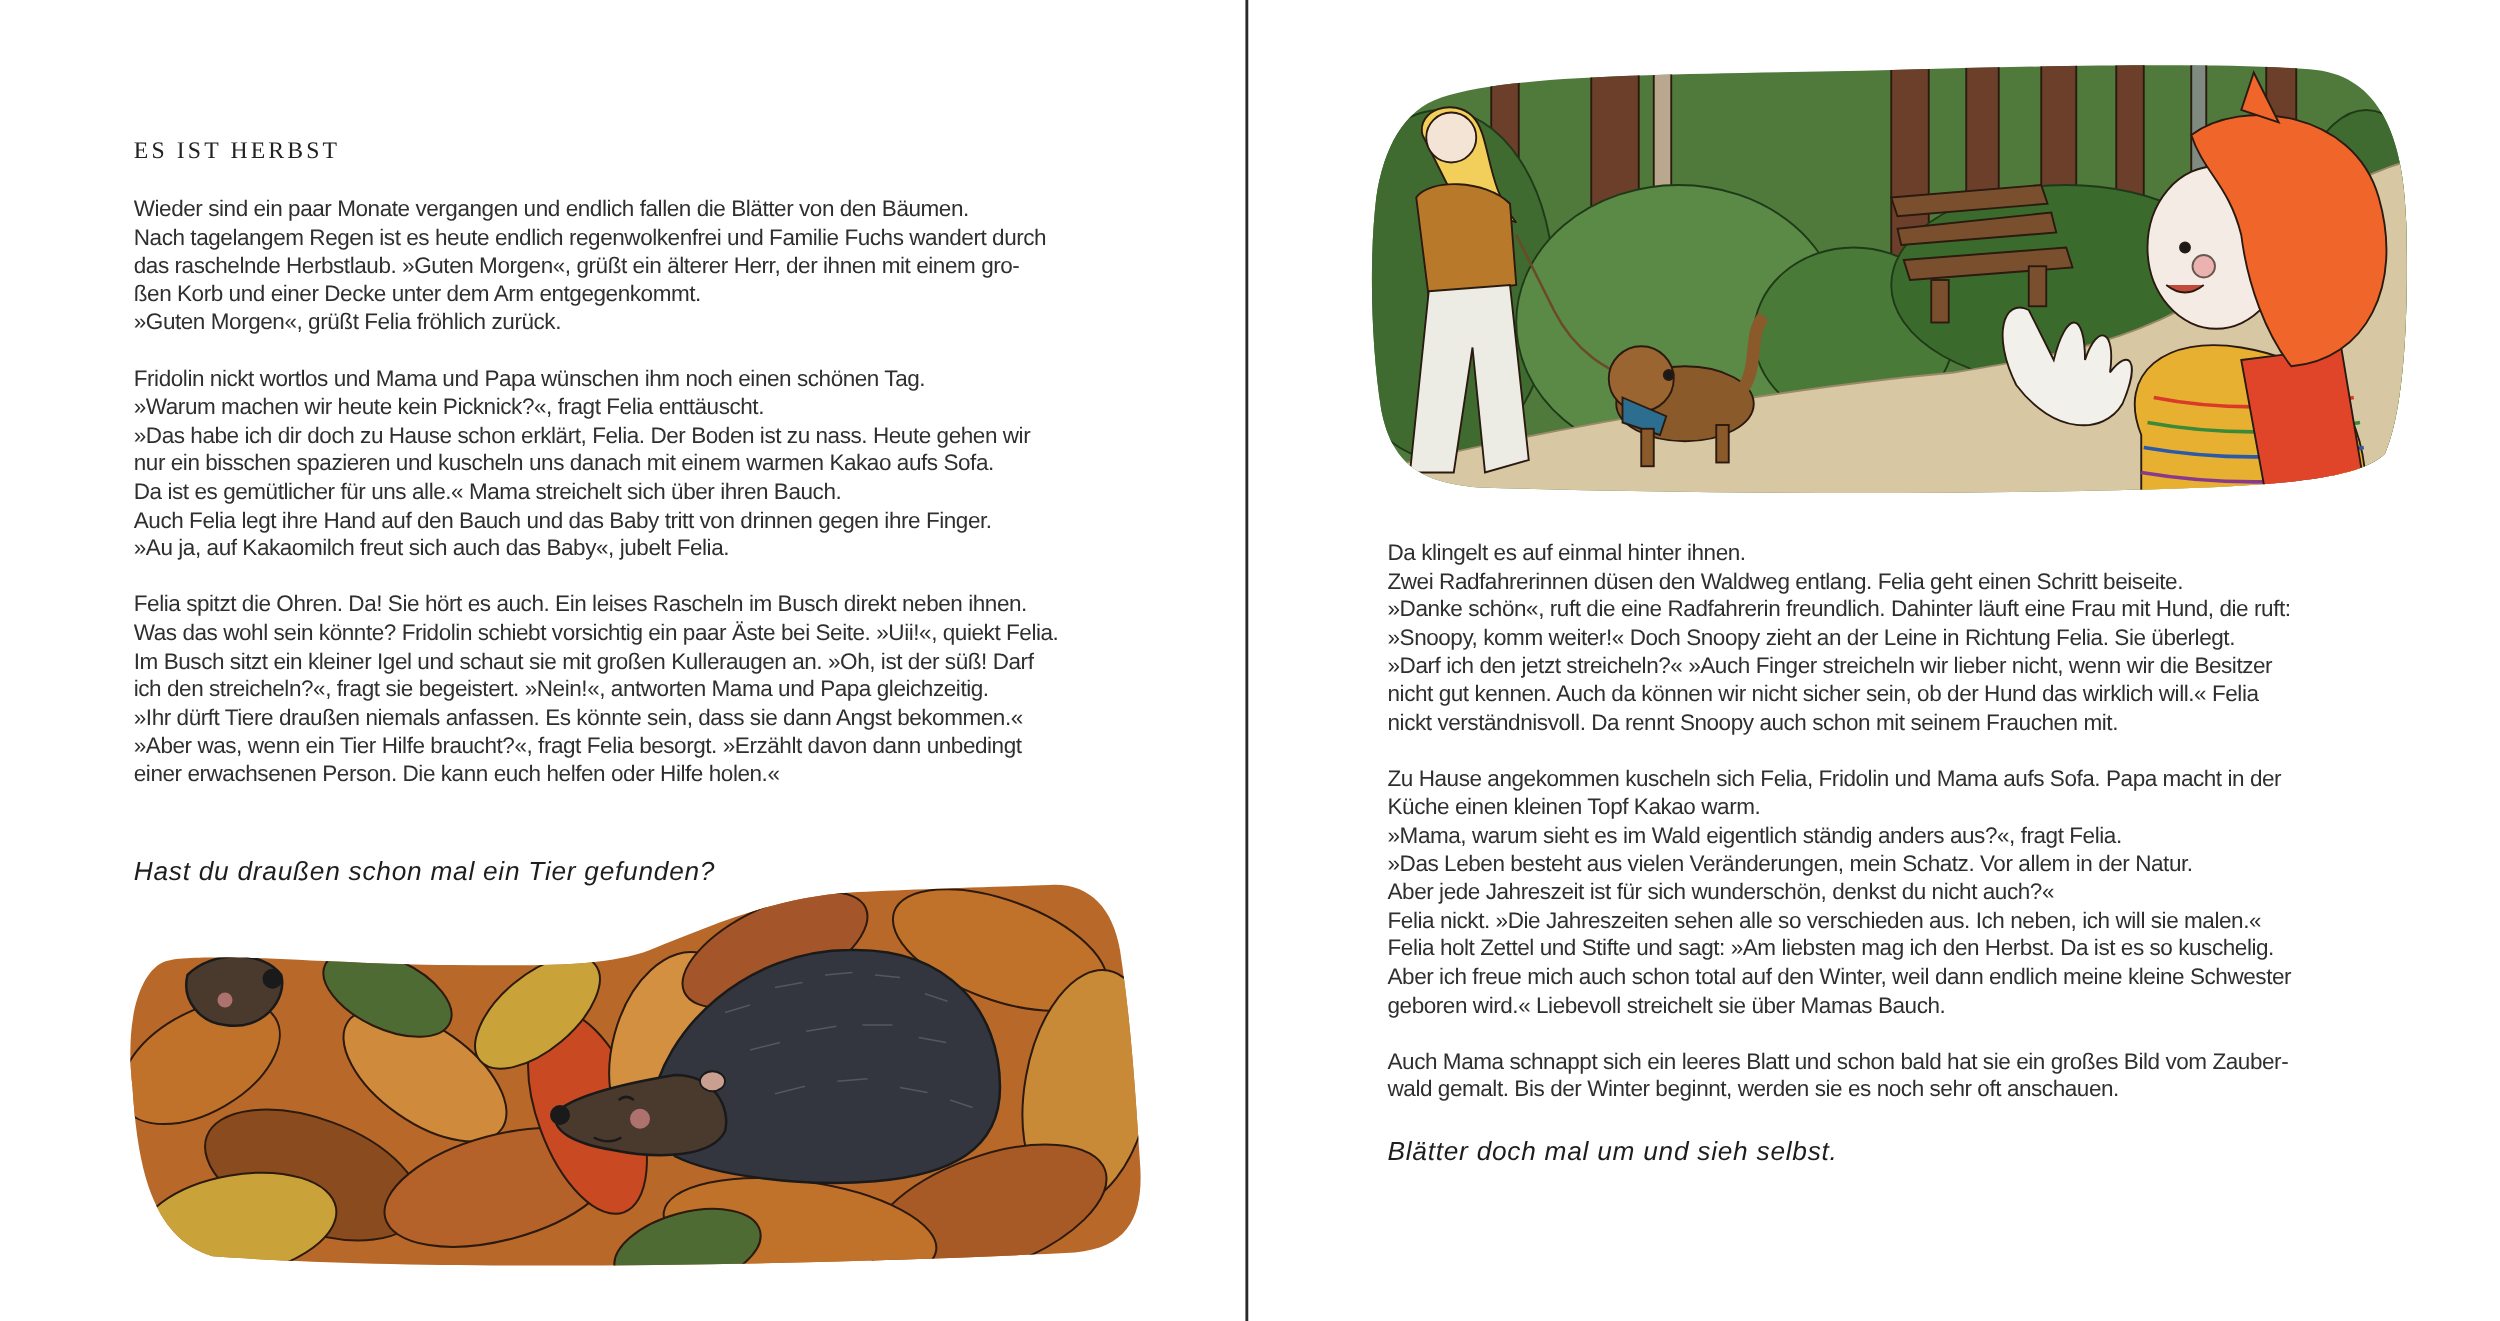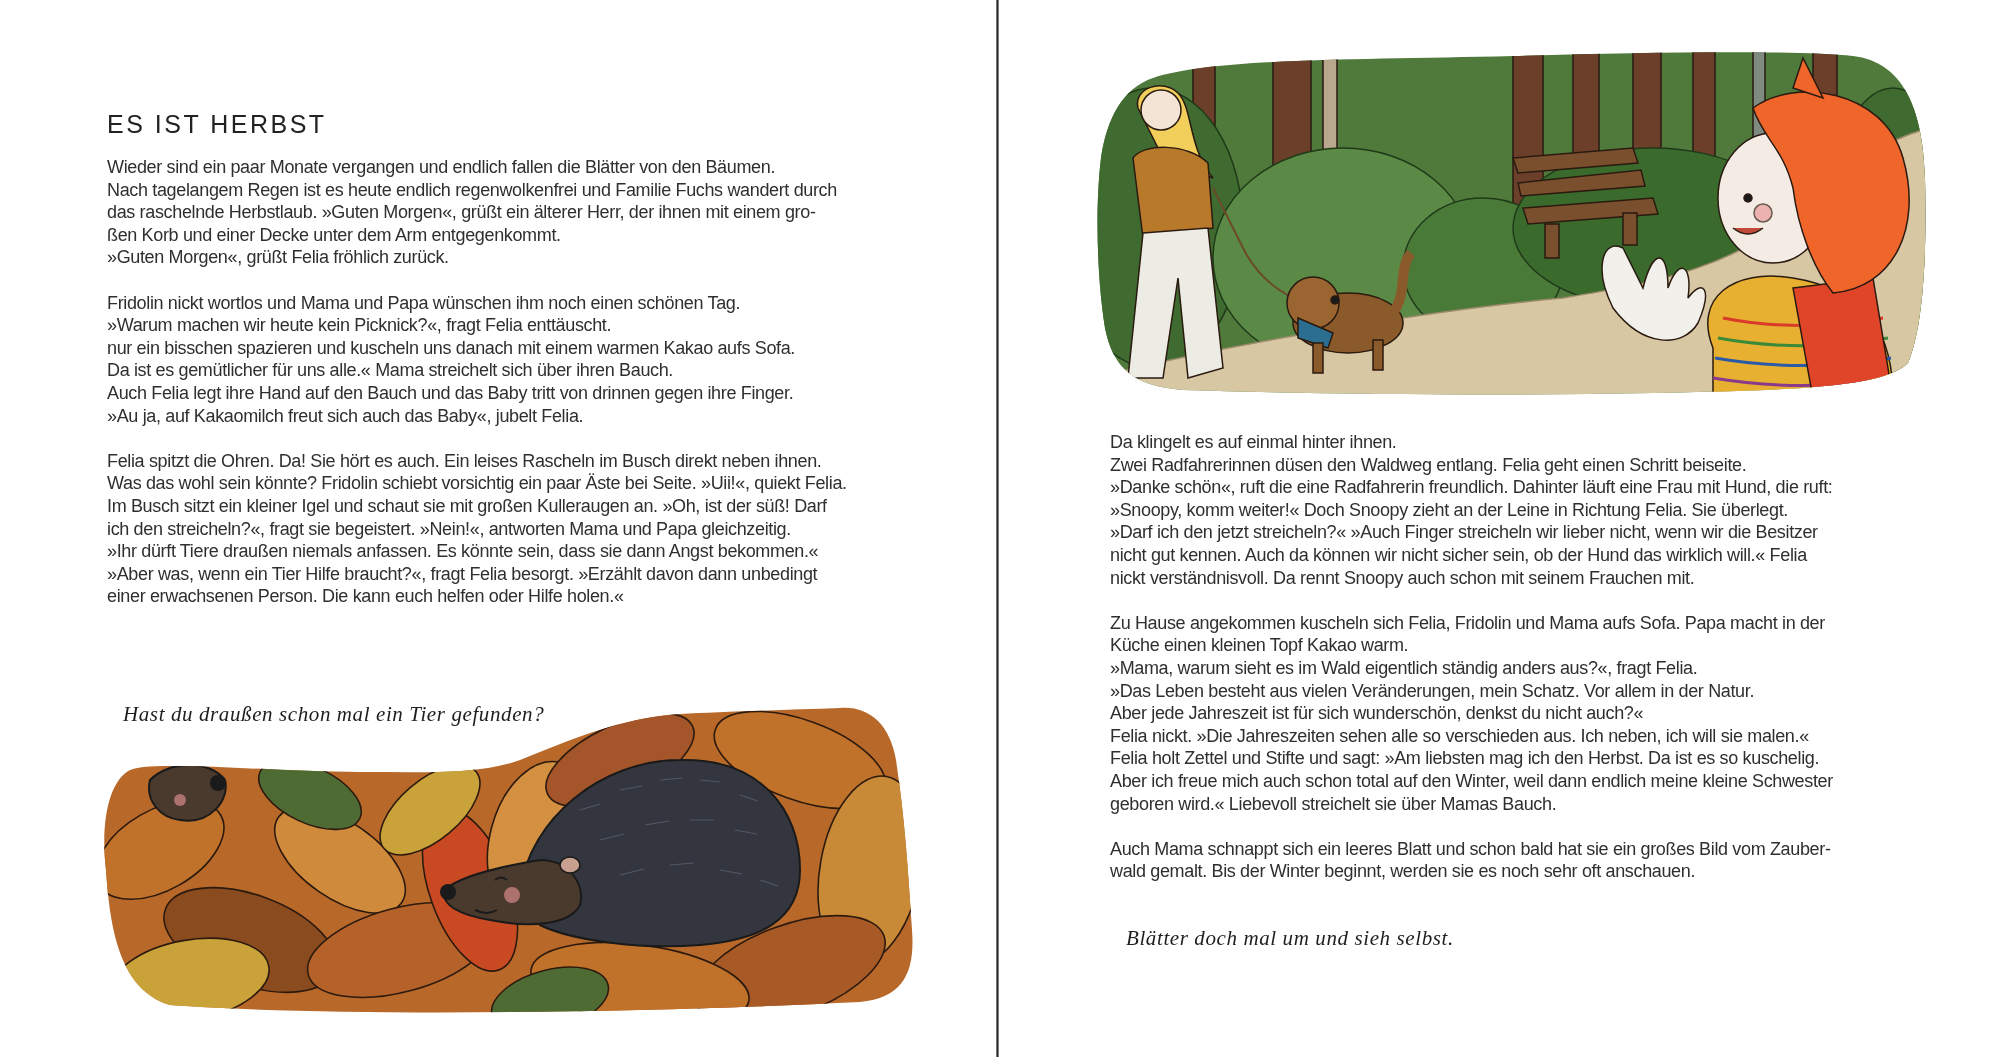--- a/index.html
+++ b/index.html
@@ -10,33 +10,33 @@
   .spread { position: absolute; inset: 0; }
   .page { position: absolute; top: 0; height: 1057px; }
   .page-left { left: 0; width: 997px; }
   .page-right { left: 999px; width: 1001px; }
   .gutter {
     position: absolute; left: 996px; top: 0; width: 3px; height: 1057px;
     background: linear-gradient(to right, #bdbdbd 0, #2a2a2a 1px, #2a2a2a 2px, #cfcfcf 3px);
   }
   .chapter-title {
     position: absolute; left: 107px; top: 110px; margin: 0;
-    font-family: Liberation Sans, sans-serif; font-weight: normal;
-    font-size: 25px; letter-spacing: 2.5px; color: #222;
+    font-family: Liberation Serif, serif; font-weight: normal;
+    font-size: 19px; letter-spacing: 2.5px; color: #222;
   }
   .text-block {
     position: absolute; font-size: 18px; line-height: 22.6px; letter-spacing: -0.35px; color: #2f2f2f;
   }
   .text-block p { margin: 0 0 22.6px 0; white-space: nowrap; }
   .text-block p:last-child { margin-bottom: 0; }
   .text-block .line { display: block; }
   .left-text { left: 107px; top: 156px; width: 800px; }
   .right-text { left: 1110px; top: 431px; width: 790px; }
   .handwritten {
-    position: absolute; margin: 16px; font-family: Liberation Serif, serif; font-weight: normal;
+    position: absolute; margin: 0; font-family: Liberation Sans, sans-serif; font-weight: normal;
     font-size: 21px; letter-spacing: 0.6px; color: #1e1e1e; font-style: italic;
   }
   .question-left { left: 107px; top: 686px; }
   .closing-right { left: 1110px; top: 910px; }
 
   .illustration { position: absolute; overflow: hidden; }
   .illus-hedgehog { left: 100px; top: 700px; width: 818px; height: 318px; }
   .illus-forest { left: 1093px; top: 48px; width: 836px; height: 350px; }
   .illustration svg { display: block; width: 100%; height: 100%; }
 </style>
@@ -52,20 +52,21 @@
       <p>
         <span class="line">Wieder sind ein paar Monate vergangen und endlich fallen die Blätter von den Bäumen.</span>
         <span class="line">Nach tagelangem Regen ist es heute endlich regenwolkenfrei und Familie Fuchs wandert durch</span>
         <span class="line">das raschelnde Herbstlaub. »Guten Morgen«, grüßt ein älterer Herr, der ihnen mit einem gro-</span>
         <span class="line">ßen Korb und einer Decke unter dem Arm entgegenkommt.</span>
         <span class="line">»Guten Morgen«, grüßt Felia fröhlich zurück.</span>
       </p>
       <p>
         <span class="line">Fridolin nickt wortlos und Mama und Papa wünschen ihm noch einen schönen Tag.</span>
         <span class="line">»Warum machen wir heute kein Picknick?«, fragt Felia enttäuscht.</span>
+        <span class="line">»Das habe ich dir doch zu Hause schon erklärt, Felia. Der Boden ist zu nass. Heute gehen wir</span>
         <span class="line">nur ein bisschen spazieren und kuscheln uns danach mit einem warmen Kakao aufs Sofa.</span>
         <span class="line">Da ist es gemütlicher für uns alle.« Mama streichelt sich über ihren Bauch.</span>
         <span class="line">Auch Felia legt ihre Hand auf den Bauch und das Baby tritt von drinnen gegen ihre Finger.</span>
         <span class="line">»Au ja, auf Kakaomilch freut sich auch das Baby«, jubelt Felia.</span>
       </p>
       <p>
         <span class="line">Felia spitzt die Ohren. Da! Sie hört es auch. Ein leises Rascheln im Busch direkt neben ihnen.</span>
         <span class="line">Was das wohl sein könnte? Fridolin schiebt vorsichtig ein paar Äste bei Seite. »Uii!«, quiekt Felia.</span>
         <span class="line">Im Busch sitzt ein kleiner Igel und schaut sie mit großen Kulleraugen an. »Oh, ist der süß! Darf</span>
         <span class="line">ich den streicheln?«, fragt sie begeistert. »Nein!«, antworten Mama und Papa gleichzeitig.</span>

